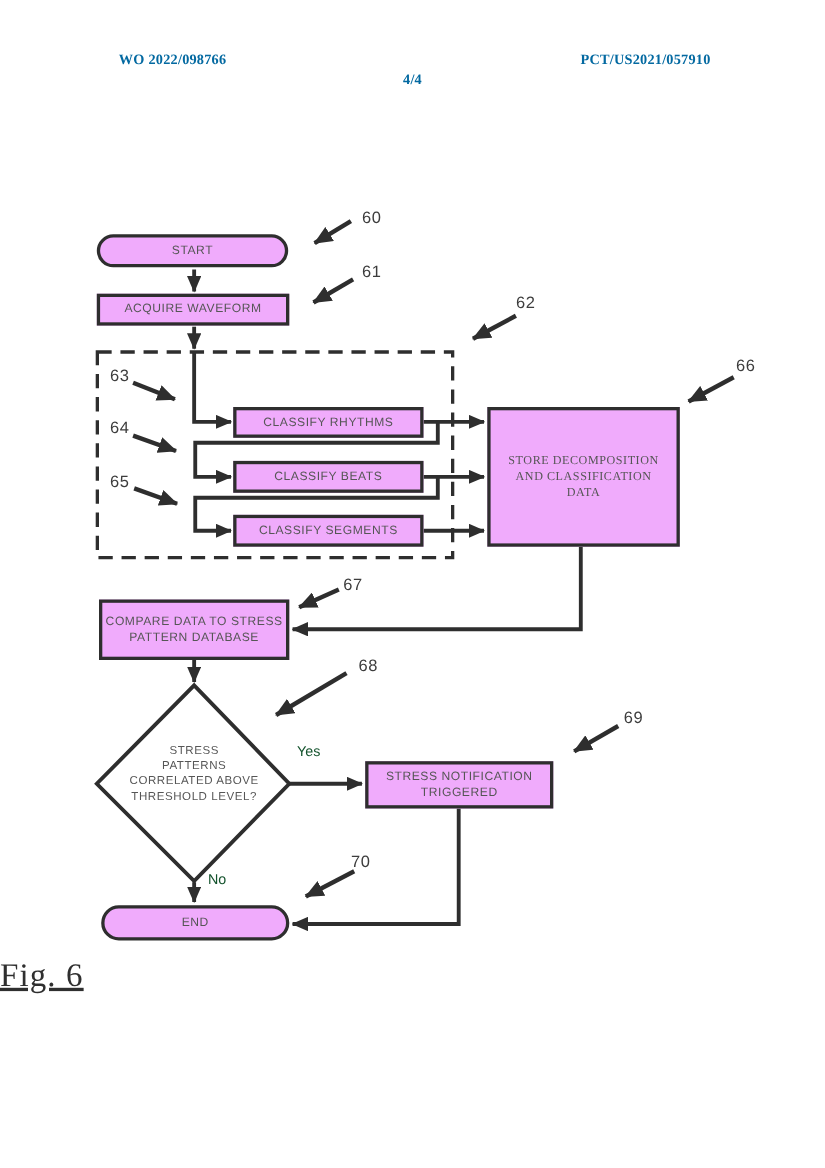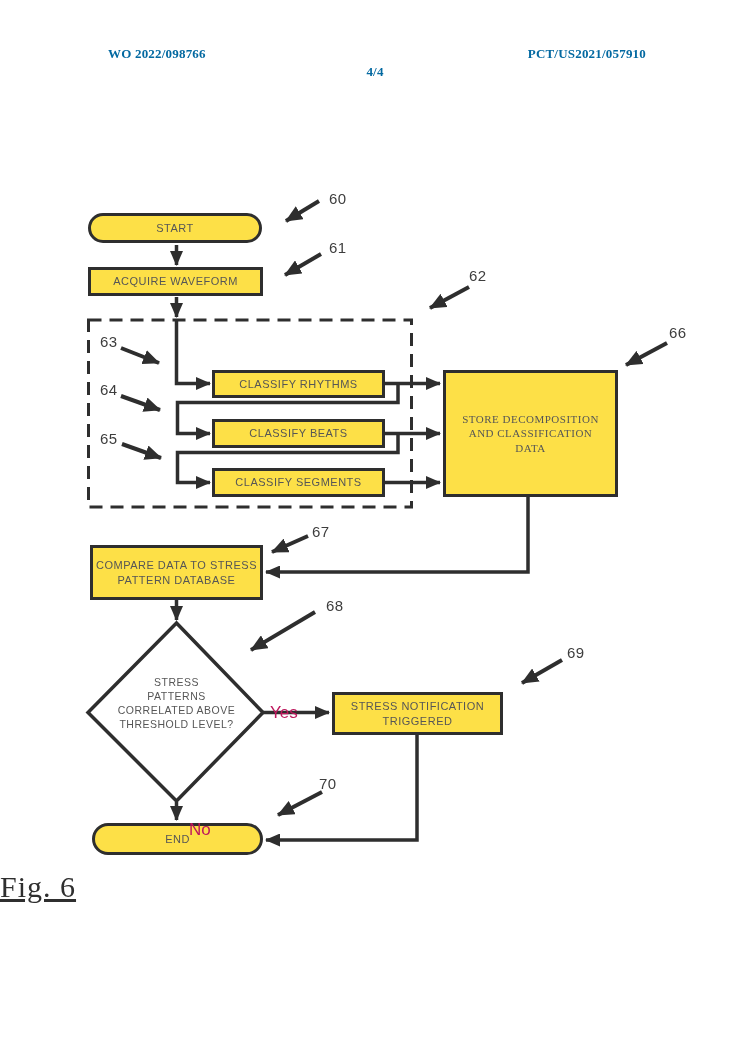--- a/index.html
+++ b/index.html
@@ -12,39 +12,39 @@
     position:absolute; top:46px;
     font:bold 13px "Liberation Serif","DejaVu Serif",serif;
     color:#0369a1; letter-spacing:0.2px; z-index:3;
   }
   .hdr-left  { left:108px; }
   .hdr-right { right:104px; }
   .hdr-page  { left:0; right:0; top:64px; text-align:center; }
   svg.layer { position:absolute; left:0; top:0; z-index:1; }
   .box {
     position:absolute; box-sizing:border-box;
-    border:3px solid #2e2e2e; background:#fde047;
+    border:3px solid #2e2e2e; background:#f0abfc;
     display:flex; align-items:center; justify-content:center;
     text-align:center; white-space:pre-line;
     font-size:11px; line-height:1.32; letter-spacing:0.5px;
     color:#565656; z-index:2;
   }
   .pill { border-radius:17px; }
   .overlay {
     position:absolute; text-align:center; white-space:pre-line;
     font-size:11px; line-height:1.35; letter-spacing:0.5px;
     color:#565656; z-index:3;
   }
   .diamond-text { font-size:10.5px; line-height:1.33; }
   .ref {
     position:absolute; font-size:15px; color:#3d3d3d;
     letter-spacing:0.5px; z-index:3;
   }
   .branch {
-    position:absolute; font-size:17px; color:#be185d; z-index:3;margin-top:28px;
+    position:absolute; font-size:13px; color:#14532d; z-index:3;
   }
   .caption {
     position:absolute; left:0; right:0; top:870px; text-align:left;
     font:30px "Liberation Serif","DejaVu Serif",serif; color:#2f2f2f;
     letter-spacing:1px; z-index:3;text-decoration:underline;
   }
 </style>
 </head>
 <body>
 

